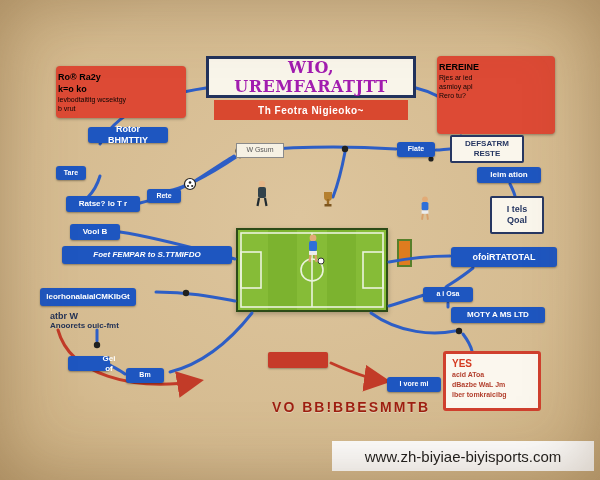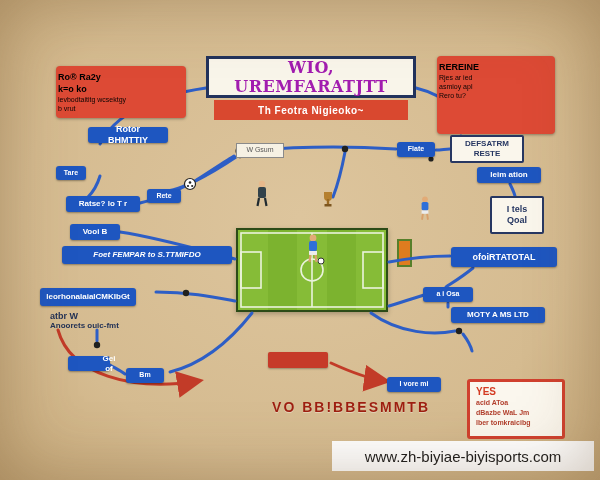--- a/index.html
+++ b/index.html
@@ -27,22 +27,22 @@
             background:#d9482f; color:#fff; font-size:10px; font-weight:bold; display:flex;
             align-items:center; justify-content:center; letter-spacing:.5px; }
 
   
   .box-red { position:absolute; background:#dd4a35; border-radius:4px; color:#000000;
             padding:5px 2px; box-shadow:0 1px 3px rgba(0,0,0,.35); z-index:5; }
   .box-red .big { font-size:9px; font-weight:bold; display:block; line-height:1.35; }
   .box-red .small { font-size:7px; display:block; line-height:1.3; opacity:.95; }
   #rb-tl { left:56px; top:66px; width:130px; height:52px; }
   #rb-tr { left:437px; top:56px; width:118px; height:78px; }
-  #rb-br { position:absolute; left:467px; top:351px; width:98px; height:60px; z-index:5;
-            background:#fbf7ee; border:3px solid #d0402e; border-radius:3px; padding:4px 6px;margin-top:28px; }
+  #rb-br { position:absolute; left:443px; top:351px; width:98px; height:60px; z-index:5;
+            background:#fbf7ee; border:3px solid #d0402e; border-radius:3px; padding:4px 6px; }
   #rb-br .br-title { display:block; color:#d43b22; font-weight:bold; font-size:10px; line-height:1.2; }
   #rb-br .br-line { display:block; color:#b3402e; font-size:7px; font-weight:bold; line-height:1.45; }
 
   
   .node { position:absolute; display:flex; align-items:center; justify-content:center;
           text-align:center; font-weight:bold; z-index:5; line-height:1.2; }
   .blue { background:#1e56c0; color:#fff; border-radius:3px; box-shadow:0 1px 2px rgba(0,0,0,.35); }
   .white { background:#faf6ec; border:2px solid #273762; color:#273762; border-radius:2px; }
   .col { display:flex; flex-direction:column; line-height:1.25; }
 

